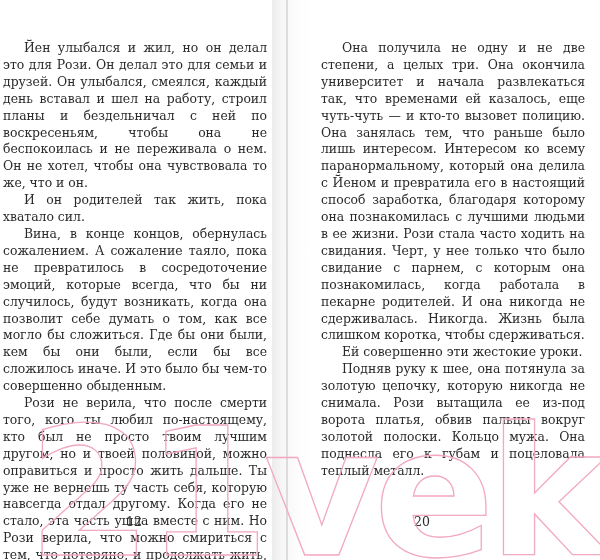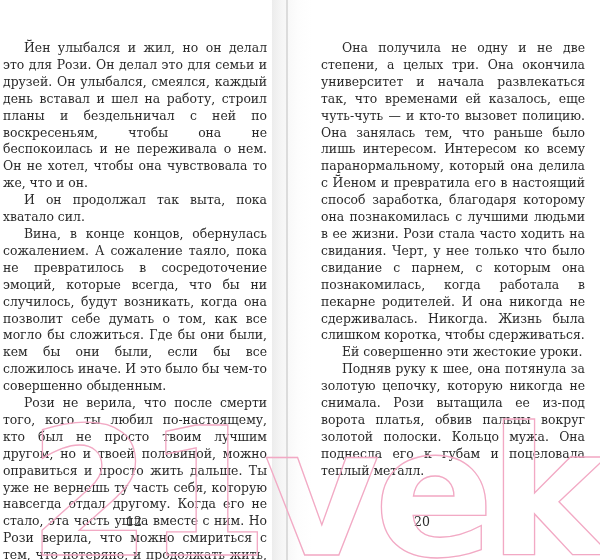--- a/index.html
+++ b/index.html
@@ -22,21 +22,21 @@
   .watermark { position:absolute; left:0; top:0; width:600px; height:560px; pointer-events:none; }
 </style>
 </head>
 <body>
 
 <div class="spread">
   <div class="page page-left">
     <div class="gutter-shade" style="left:270px;"></div>
     <div class="text">
       <p>Йен улыбался и жил, но он делал это для Рози. Он делал это для семьи и друзей. Он улыбался, смеялся, каждый день вставал и шел на работу, строил планы и бездельничал с ней по воскресеньям, чтобы она не беспокоилась и не переживала о нем. Он не хотел, чтобы она чувствовала то же, что и он.</p>
-      <p>И он продолжал так выта, пока хватало сил.</p>
+      <p>И он родителей так жить, пока хватало сил.</p>
       <p>Вина, в конце концов, обернулась сожалением. А сожаление таяло, пока не превратилось в сосредо­точение эмоций, которые всегда, что бы ни случи­лось, будут возникать, когда она позволит себе ду­мать о том, как все могло бы сложиться. Где бы они были, кем бы они были, если бы все сложилось иначе. И это было бы чем-то совершенно обыденным.</p>
       <p>Рози не верила, что после смерти того, кого ты любил по-настоящему, кто был не просто твоим лучшим другом, но и твоей половиной, можно опра­виться и просто жить дальше. Ты уже не вернешь ту часть себя, которую навсегда отдал другому. Когда его не стало, эта часть ушла вместе с ним. Но Рози верила, что можно смириться с тем, что по­теряно, и продолжать жить, наслаждаясь каждым днем.</p>
 
     </div>
     <div class="pagenum">12</div>
   </div>
 
   <div class="page page-right">
     <div class="text">
       <p>Она получила не одну и не две степени, а целых три. Она окончила университет и начала развле­каться так, что временами ей казалось, еще чуть-чуть — и кто-то вызовет полицию. Она занялась тем, что раньше было лишь интересом. Интересом ко всему паранормальному, который она делила с Йеном и превратила его в настоящий способ зара­ботка, благодаря которому она познакомилась с луч­шими людьми в ее жизни. Рози стала часто ходить на свидания. Черт, у нее только что было свидание с парнем, с которым она познакомилась, когда ра­ботала в пекарне родителей. И она никогда не сдер­живалась. Никогда. Жизнь была слишком коротка, чтобы сдерживаться.</p>

